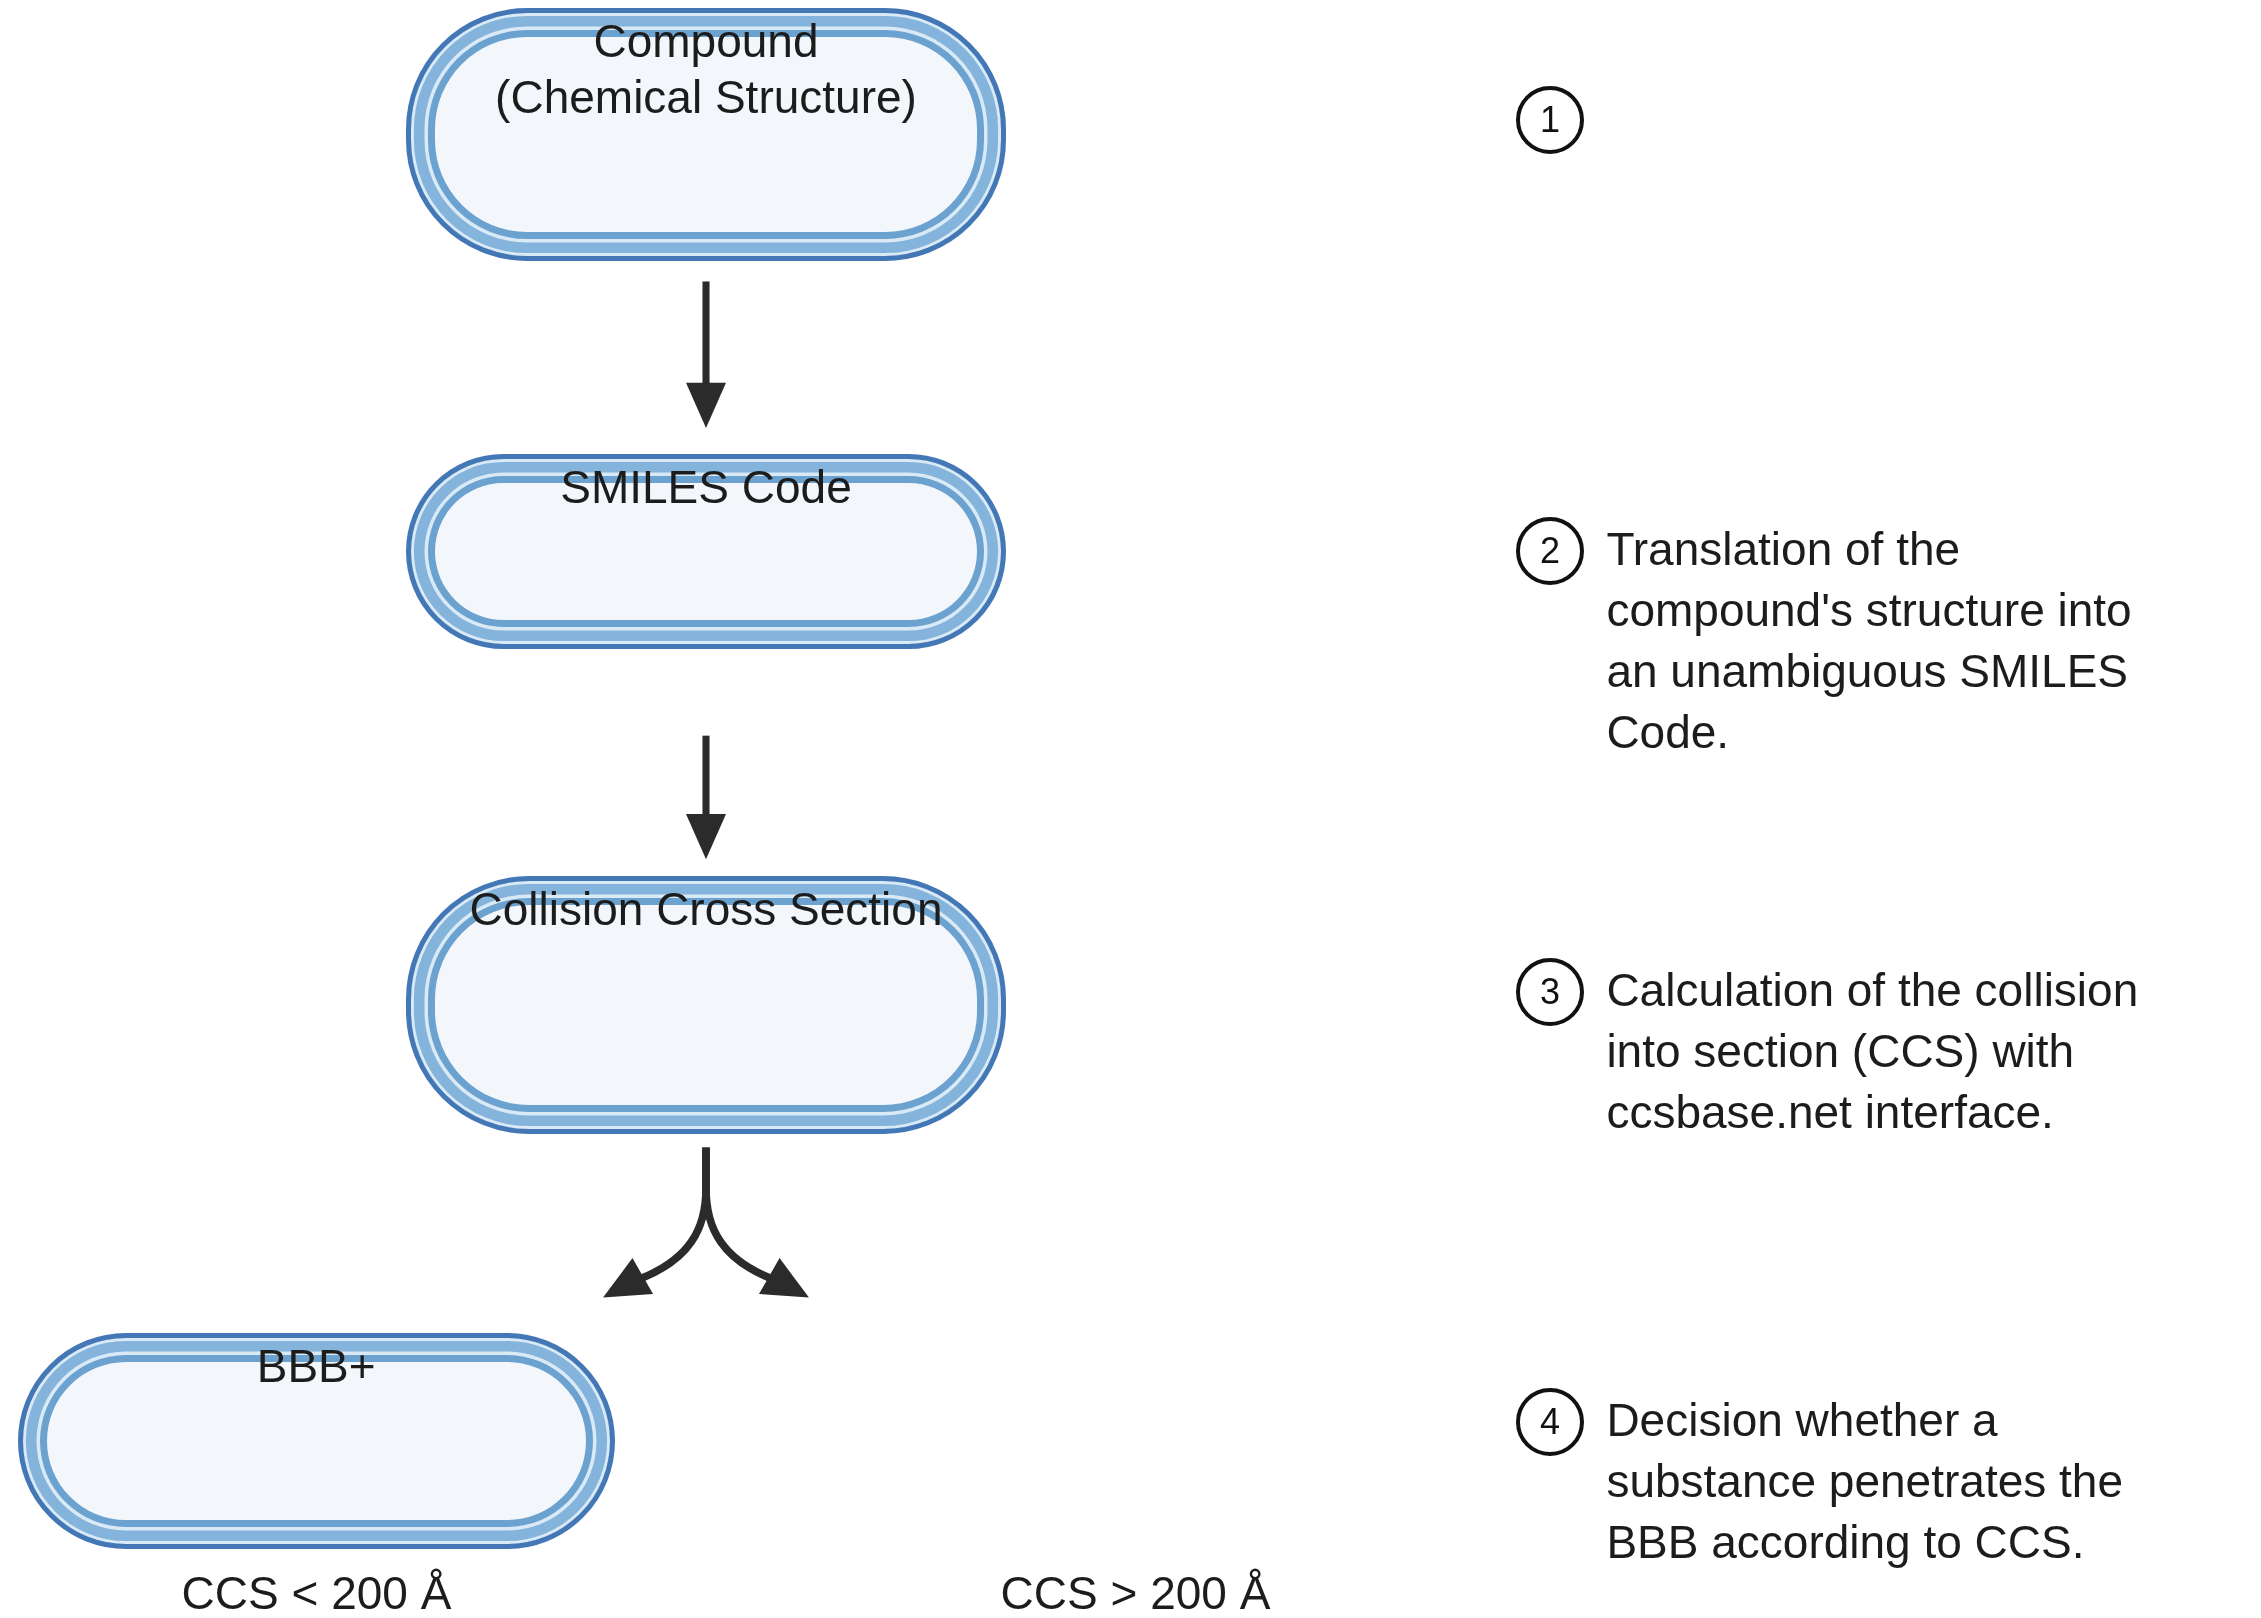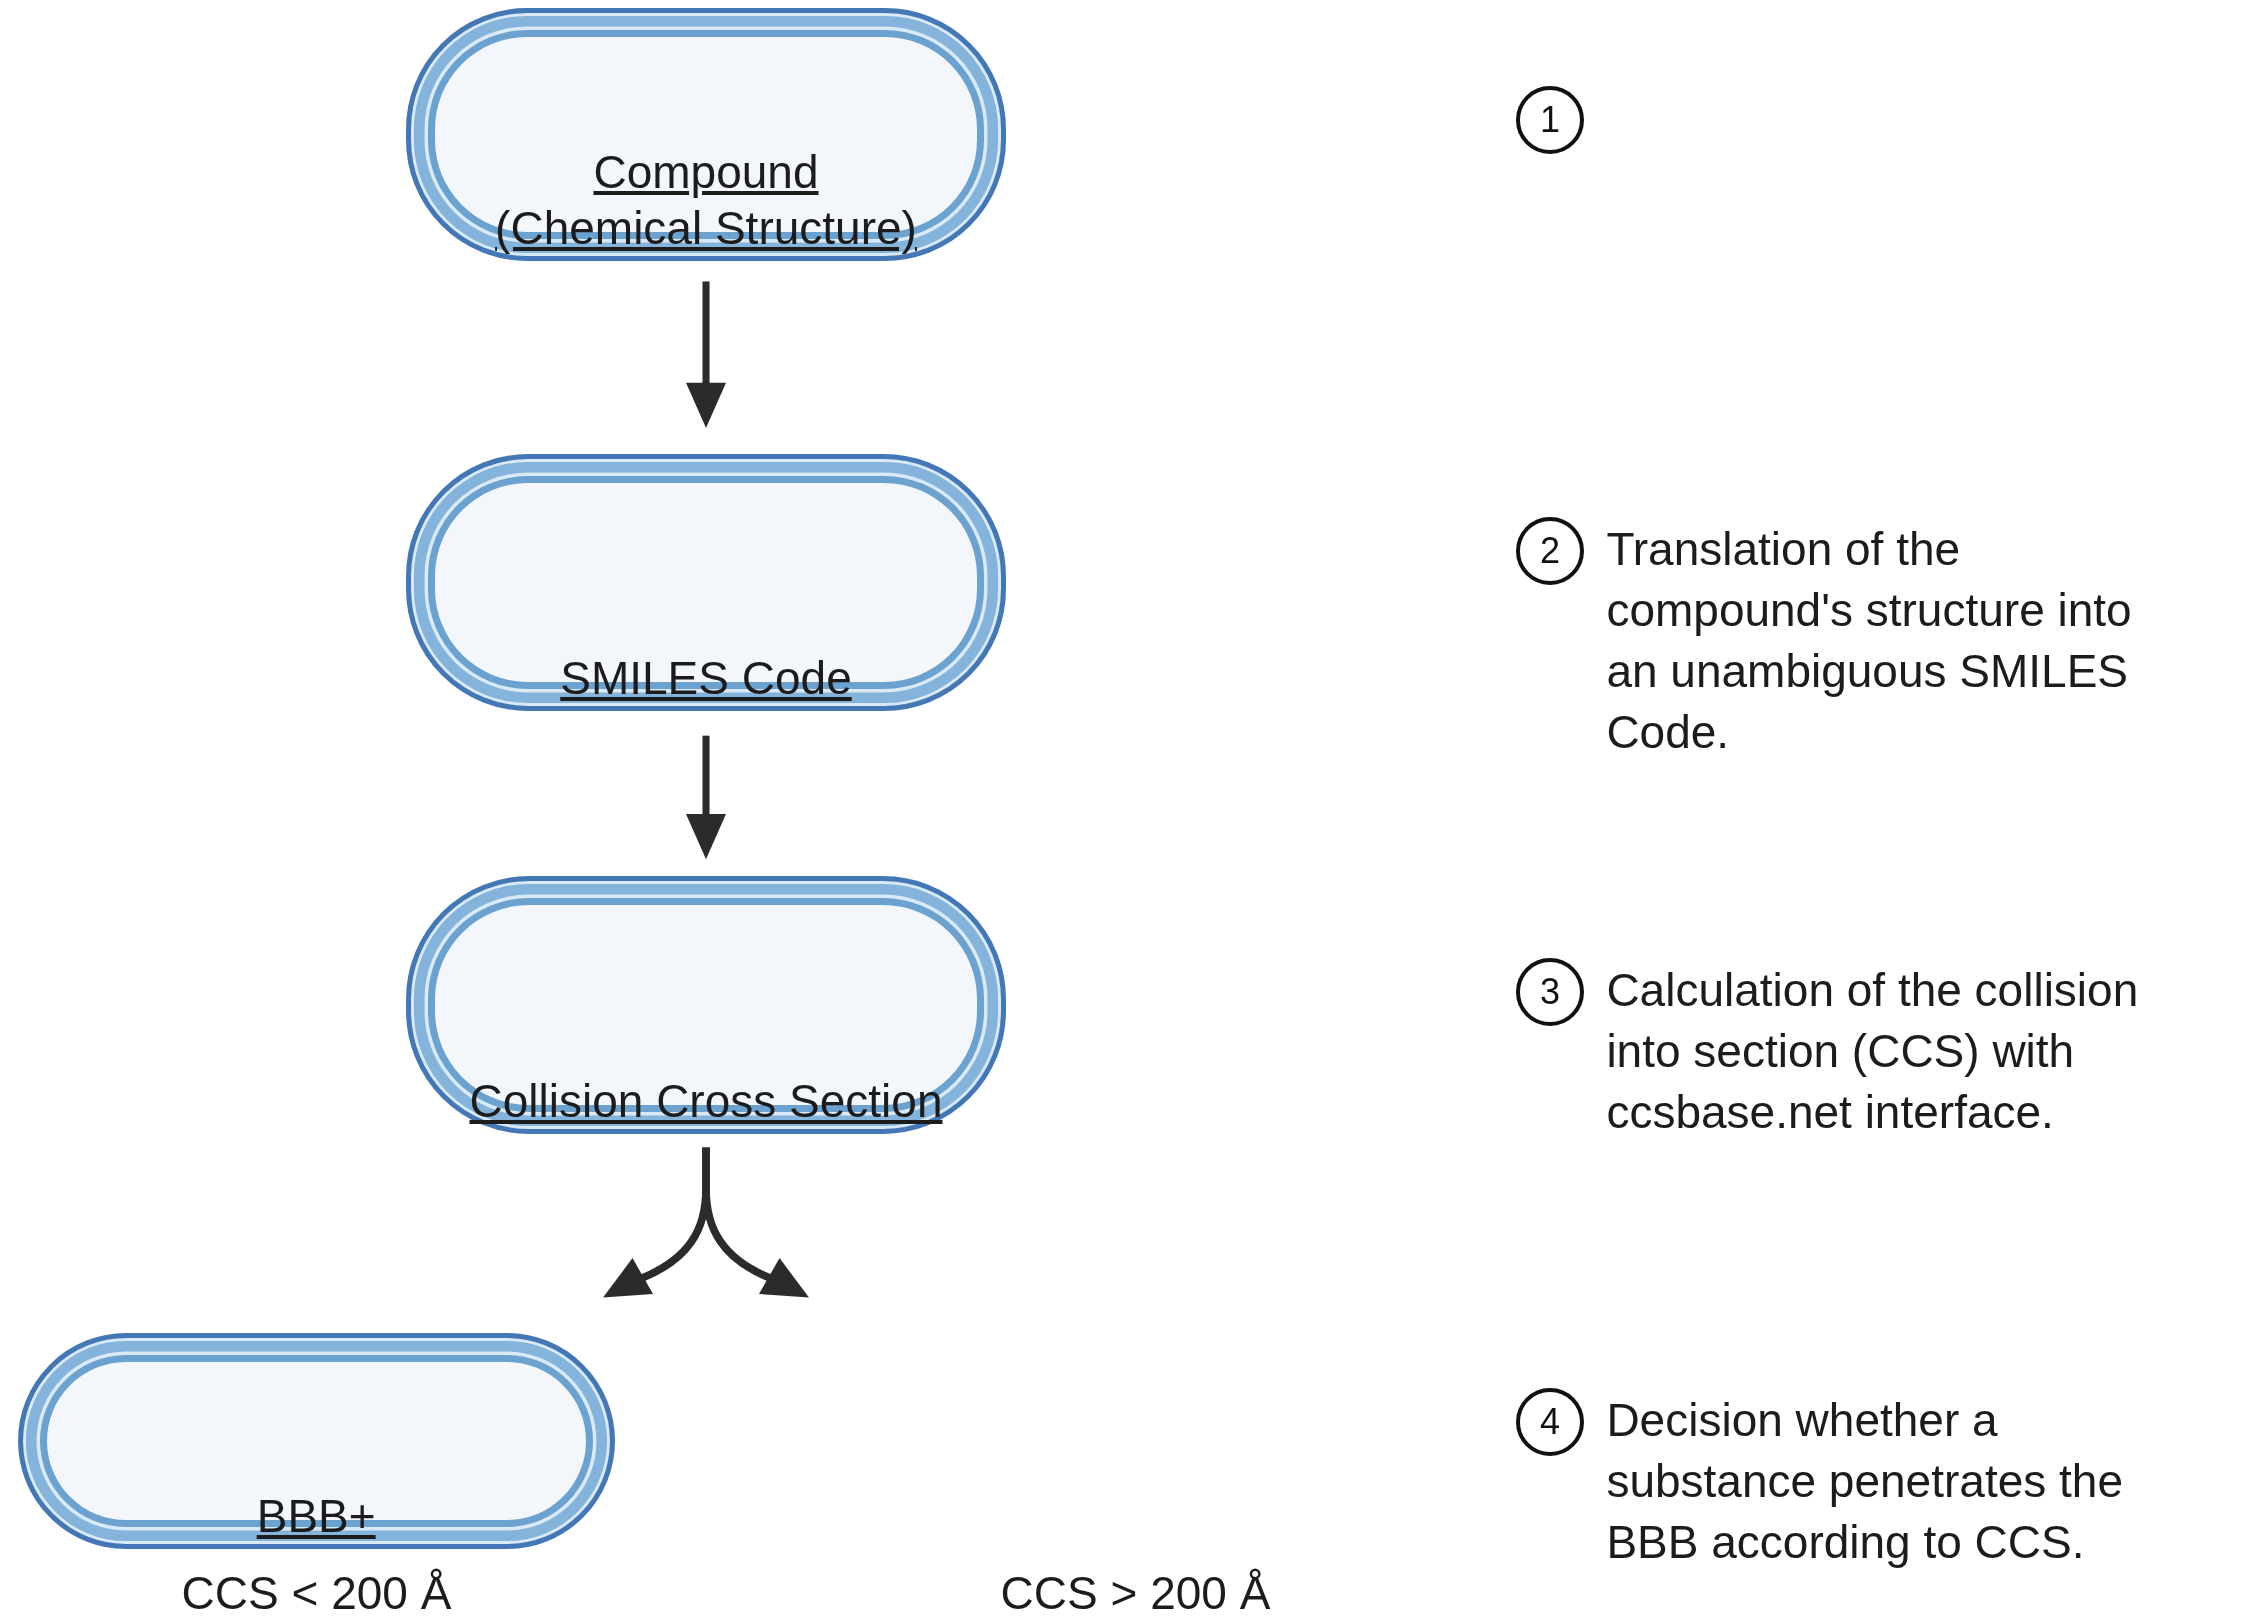--- a/index.html
+++ b/index.html
@@ -26,24 +26,23 @@
     position:absolute;
     box-sizing:border-box;
     background:var(--node-fill);
     border:5.9px solid var(--node-border);
     box-shadow:
       inset 0 0 0 2.9px var(--ring-pale),
       inset 0 0 0 13.5px var(--ring-light),
       inset 0 0 0 17px var(--ring-pale),
       inset 0 0 0 24px var(--ring-medium);
     display:flex;
-    align-items:flex-end;
+    align-items:flex-start;
     justify-content:center;
     text-align:center;
-    text-decoration:underline;
   }
   .node-label{
     font-size:46px;
     line-height:1.22;
     white-space:pre-line;
     color:var(--text);
   }
   .caption{
     position:absolute;
     width:471px;
@@ -76,21 +75,21 @@
     margin-top:-2.4px;
   }
   .annotation-text{
     font-size:46px;
     line-height:61px;
     white-space:pre-line;
     color:var(--text);
   }
   
   #node-compound {left:406px;  top:8.2px;   width:600px; height:253px; border-radius:121px;}
-  #node-smiles   {left:406px;  top:454px;  width:600px; height:257px; border-radius:122px;}
+  #node-smiles   {left:406px;  top:454px;  width:600px; height:195px; border-radius:122px;}
   #node-ccs      {left:406px;  top:876px; width:600px; height:258px; border-radius:123px;}
   #node-bbb-plus {left:17.7px;   top:1333px; width:597px; height:216px; border-radius:115px;}
   #node-bbb-minus{left:837px; top:1333px; width:597px; height:235px; border-radius:115px;}
   #caption-bbb-plus {left:81px;  top:1570px;}
   #caption-bbb-minus{left:900px; top:1570px;}
   #annotation-1{top:88px;}
   #annotation-2{top:519px;}
   #annotation-3{top:960px;}
   #annotation-4{top:1390px;}
 </style>

